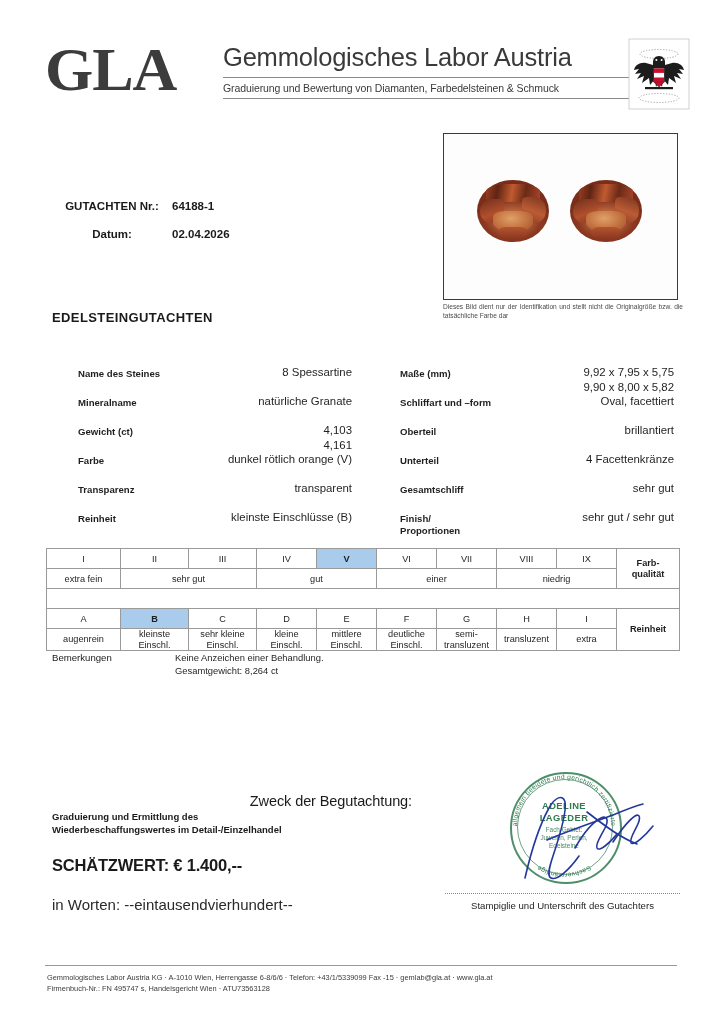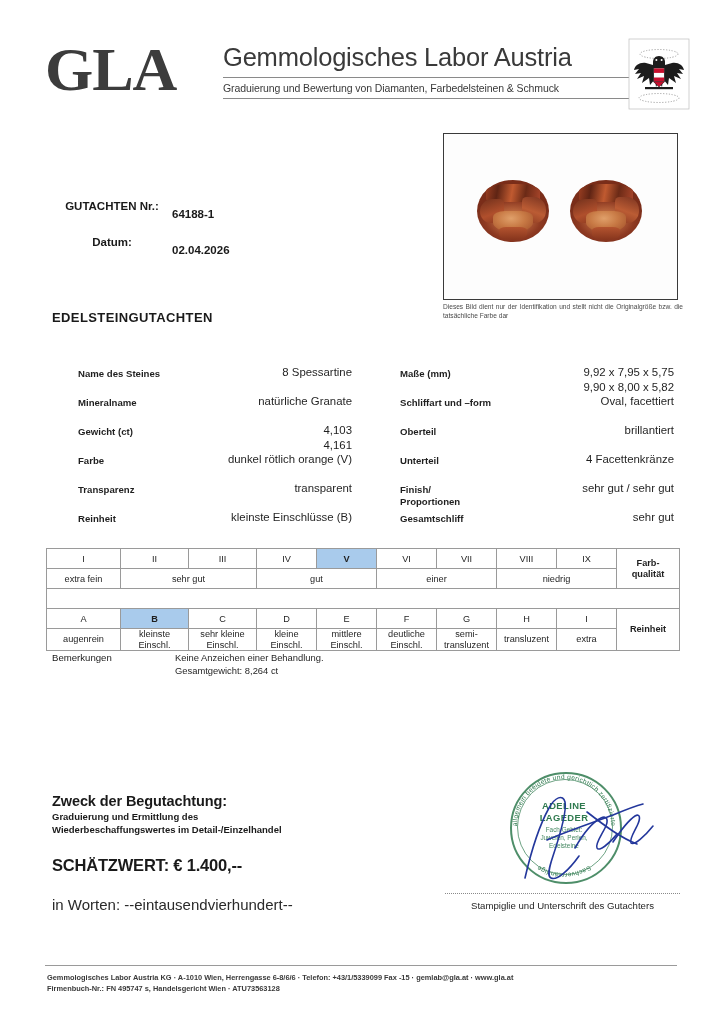--- a/index.html
+++ b/index.html
@@ -92,21 +92,20 @@
     margin-bottom: 16px;
   }
   .cert-label {
     width: 120px;
     font-weight: bold;
     font-size: 11.5px;
   }
   .cert-value {
     font-weight: bold;
     font-size: 11.5px;
-    margin-top: 8px;
   }
   .doc-type {
     position: absolute;
     left: 52px;
     top: 310px;
     font-size: 13px;
     font-weight: bold;
     letter-spacing: 0.4px;
   }
 
@@ -291,22 +290,23 @@
 
   
   .purpose {
     position: absolute;
     left: 52px;
     top: 793px;
     width: 360px;
   }
   .purpose-title {
     font-size: 14.5px;
-    font-weight: bold;
+    font-weight: normal;
     letter-spacing: -0.1px;
+    text-align: right;
   }
   .purpose-sub {
     font-size: 9.5px;
     font-weight: bold;
     line-height: 12.5px;
     margin-top: 2px;
     white-space: pre-line;
   }
   .estimate {
     position: absolute;
@@ -425,21 +425,20 @@
   }
   .footer {
     position: absolute;
     left: 47px;
     top: 972px;
     width: 640px;
     font-size: 7.4px;
     color: #3a3a3a;
     line-height: 11px;
     white-space: pre-line;
-    font-weight: bold;
   }
 </style>
 </head>
 <body>
 
 <div class="page">
 
   <div class="header">
     <div class="logo-gla">GLA</div>
     <div class="header-titles">
@@ -538,27 +537,27 @@
       </div>
       <div class="prop-row">
         <div class="prop-label">Oberteil</div>
         <div class="prop-value">brillantiert</div>
       </div>
       <div class="prop-row">
         <div class="prop-label">Unterteil</div>
         <div class="prop-value">4 Facettenkränze</div>
       </div>
       <div class="prop-row">
+        <div class="prop-label">Gesamtschliff</div>
+        <div class="prop-value">sehr gut</div>
+      </div>
+      <div class="prop-row">
         <div class="prop-label">Finish/
 Proportionen</div>
         <div class="prop-value">sehr gut / sehr gut</div>
-      </div>
-      <div class="prop-row">
-        <div class="prop-label">Gesamtschliff</div>
-        <div class="prop-value">sehr gut</div>
       </div>
     </div>
   </div>
 
   <div class="grading">
     <table class="grade">
       <colgroup>
         <col style="width:74px">
           <col style="width:68px">
           <col style="width:68px">

